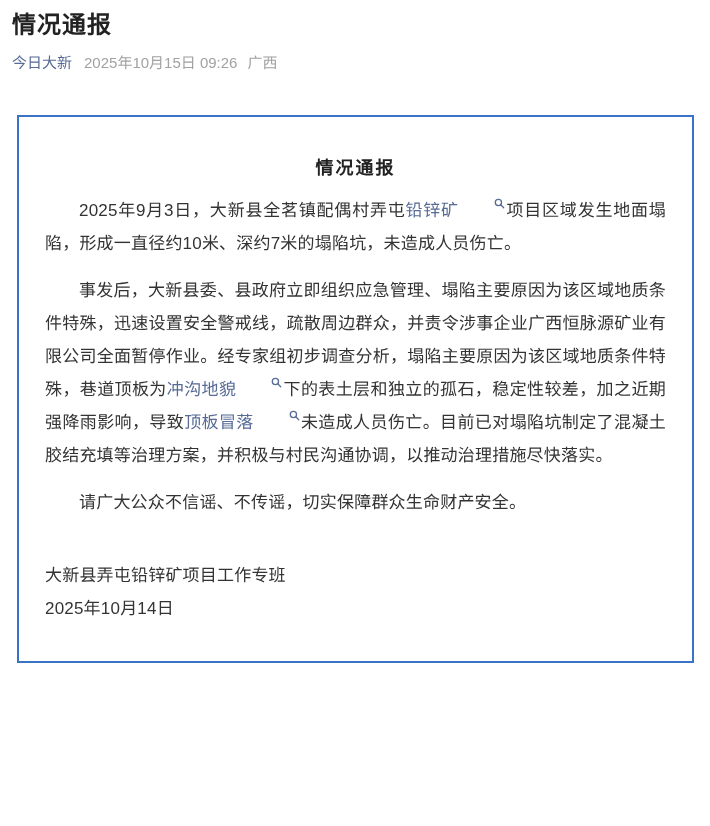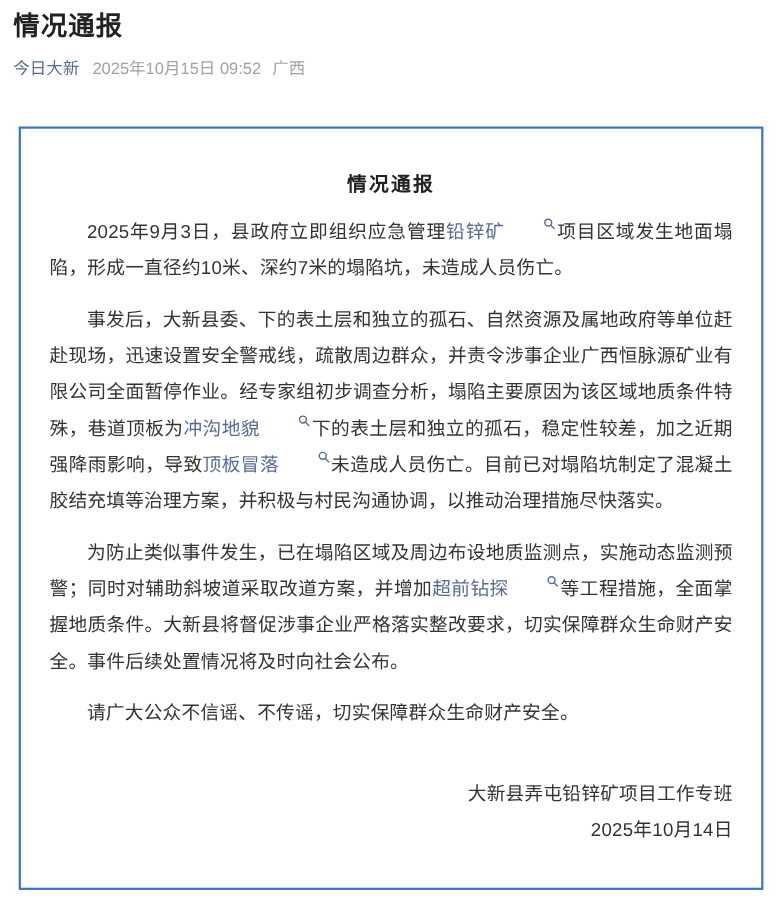--- a/index.html
+++ b/index.html
@@ -39,55 +39,51 @@
     text-align:justify;text-indent:2em;margin:14px 0 0 0;
     letter-spacing:0.2px;
   }
   .term-link{color:var(--link);cursor:pointer;}
   .search-sup{
     display:inline-block;line-height:0;vertical-align:7px;
     margin-left:1px;margin-right:1px;
   }
   .search-sup svg{display:inline-block;width:11px;height:11px;}
   .signature{
-    margin-top:40px;text-align:right;
+    margin-top:40px;text-align:left;
     font-size:17px;line-height:33px;color:var(--text);
     letter-spacing:0.2px;
   }
 </style>
 </head>
 <body>
 
 <div class="page">
 
   <div class="header">
     <h1 class="page-title">情况通报</h1>
     <div class="byline">
-      <span class="account">今日大新</span><span class="meta">2025年10月15日 09:52</span><span class="meta">广西</span>
+      <span class="account">今日大新</span><span class="meta">2025年10月15日 09:26</span><span class="meta">广西</span>
     </div>
   </div>
 
   <section class="notice-box">
     <h2 class="notice-title">情况通报</h2>
     <div id="paras">
-        <p class="para"><span>2025年9月3日，县政府立即组织应急管理</span><span class="term-link">铅锌矿<span class="search-sup"><svg viewBox="0 0 12 12" xmlns="http://www.w3.org/2000/svg" fill="none" stroke="currentColor" stroke-width="1.4" stroke-linecap="round">
+        <p class="para"><span>2025年9月3日，大新县全茗镇配偶村弄屯</span><span class="term-link">铅锌矿<span class="search-sup"><svg viewBox="0 0 12 12" xmlns="http://www.w3.org/2000/svg" fill="none" stroke="currentColor" stroke-width="1.4" stroke-linecap="round">
                 <circle cx="4.8" cy="4.8" r="3.4"></circle>
                 <line x1="7.4" y1="7.4" x2="10.6" y2="10.6"></line>
               </svg></span></span><span>项目区域发生地面塌陷，形成一直径约10米、深约7米的塌陷坑，未造成人员伤亡。</span></p>
-        <p class="para"><span>事发后，大新县委、下的表土层和独立的孤石、自然资源及属地政府等单位赶赴现场，迅速设置安全警戒线，疏散周边群众，并责令涉事企业广西恒脉源矿业有限公司全面暂停作业。经专家组初步调查分析，塌陷主要原因为该区域地质条件特殊，巷道顶板为</span><span class="term-link">冲沟地貌<span class="search-sup"><svg viewBox="0 0 12 12" xmlns="http://www.w3.org/2000/svg" fill="none" stroke="currentColor" stroke-width="1.4" stroke-linecap="round">
+        <p class="para"><span>事发后，大新县委、县政府立即组织应急管理、塌陷主要原因为该区域地质条件特殊，迅速设置安全警戒线，疏散周边群众，并责令涉事企业广西恒脉源矿业有限公司全面暂停作业。经专家组初步调查分析，塌陷主要原因为该区域地质条件特殊，巷道顶板为</span><span class="term-link">冲沟地貌<span class="search-sup"><svg viewBox="0 0 12 12" xmlns="http://www.w3.org/2000/svg" fill="none" stroke="currentColor" stroke-width="1.4" stroke-linecap="round">
                 <circle cx="4.8" cy="4.8" r="3.4"></circle>
                 <line x1="7.4" y1="7.4" x2="10.6" y2="10.6"></line>
               </svg></span></span><span>下的表土层和独立的孤石，稳定性较差，加之近期强降雨影响，导致</span><span class="term-link">顶板冒落<span class="search-sup"><svg viewBox="0 0 12 12" xmlns="http://www.w3.org/2000/svg" fill="none" stroke="currentColor" stroke-width="1.4" stroke-linecap="round">
                 <circle cx="4.8" cy="4.8" r="3.4"></circle>
                 <line x1="7.4" y1="7.4" x2="10.6" y2="10.6"></line>
               </svg></span></span><span>未造成人员伤亡。目前已对塌陷坑制定了混凝土胶结充填等治理方案，并积极与村民沟通协调，以推动治理措施尽快落实。</span></p>
-        <p class="para"><span>为防止类似事件发生，已在塌陷区域及周边布设地质监测点，实施动态监测预警；同时对辅助斜坡道采取改道方案，并增加</span><span class="term-link">超前钻探<span class="search-sup"><svg viewBox="0 0 12 12" xmlns="http://www.w3.org/2000/svg" fill="none" stroke="currentColor" stroke-width="1.4" stroke-linecap="round">
-                <circle cx="4.8" cy="4.8" r="3.4"></circle>
-                <line x1="7.4" y1="7.4" x2="10.6" y2="10.6"></line>
-              </svg></span></span><span>等工程措施，全面掌握地质条件。大新县将督促涉事企业严格落实整改要求，切实保障群众生命财产安全。事件后续处置情况将及时向社会公布。</span></p>
         <p class="para"><span>请广大公众不信谣、不传谣，切实保障群众生命财产安全。</span></p>
       </div>
     <div class="signature">
       <div>大新县弄屯铅锌矿项目工作专班</div>
       <div>2025年10月14日</div>
     </div>
   </section>
 
 </div>
 

